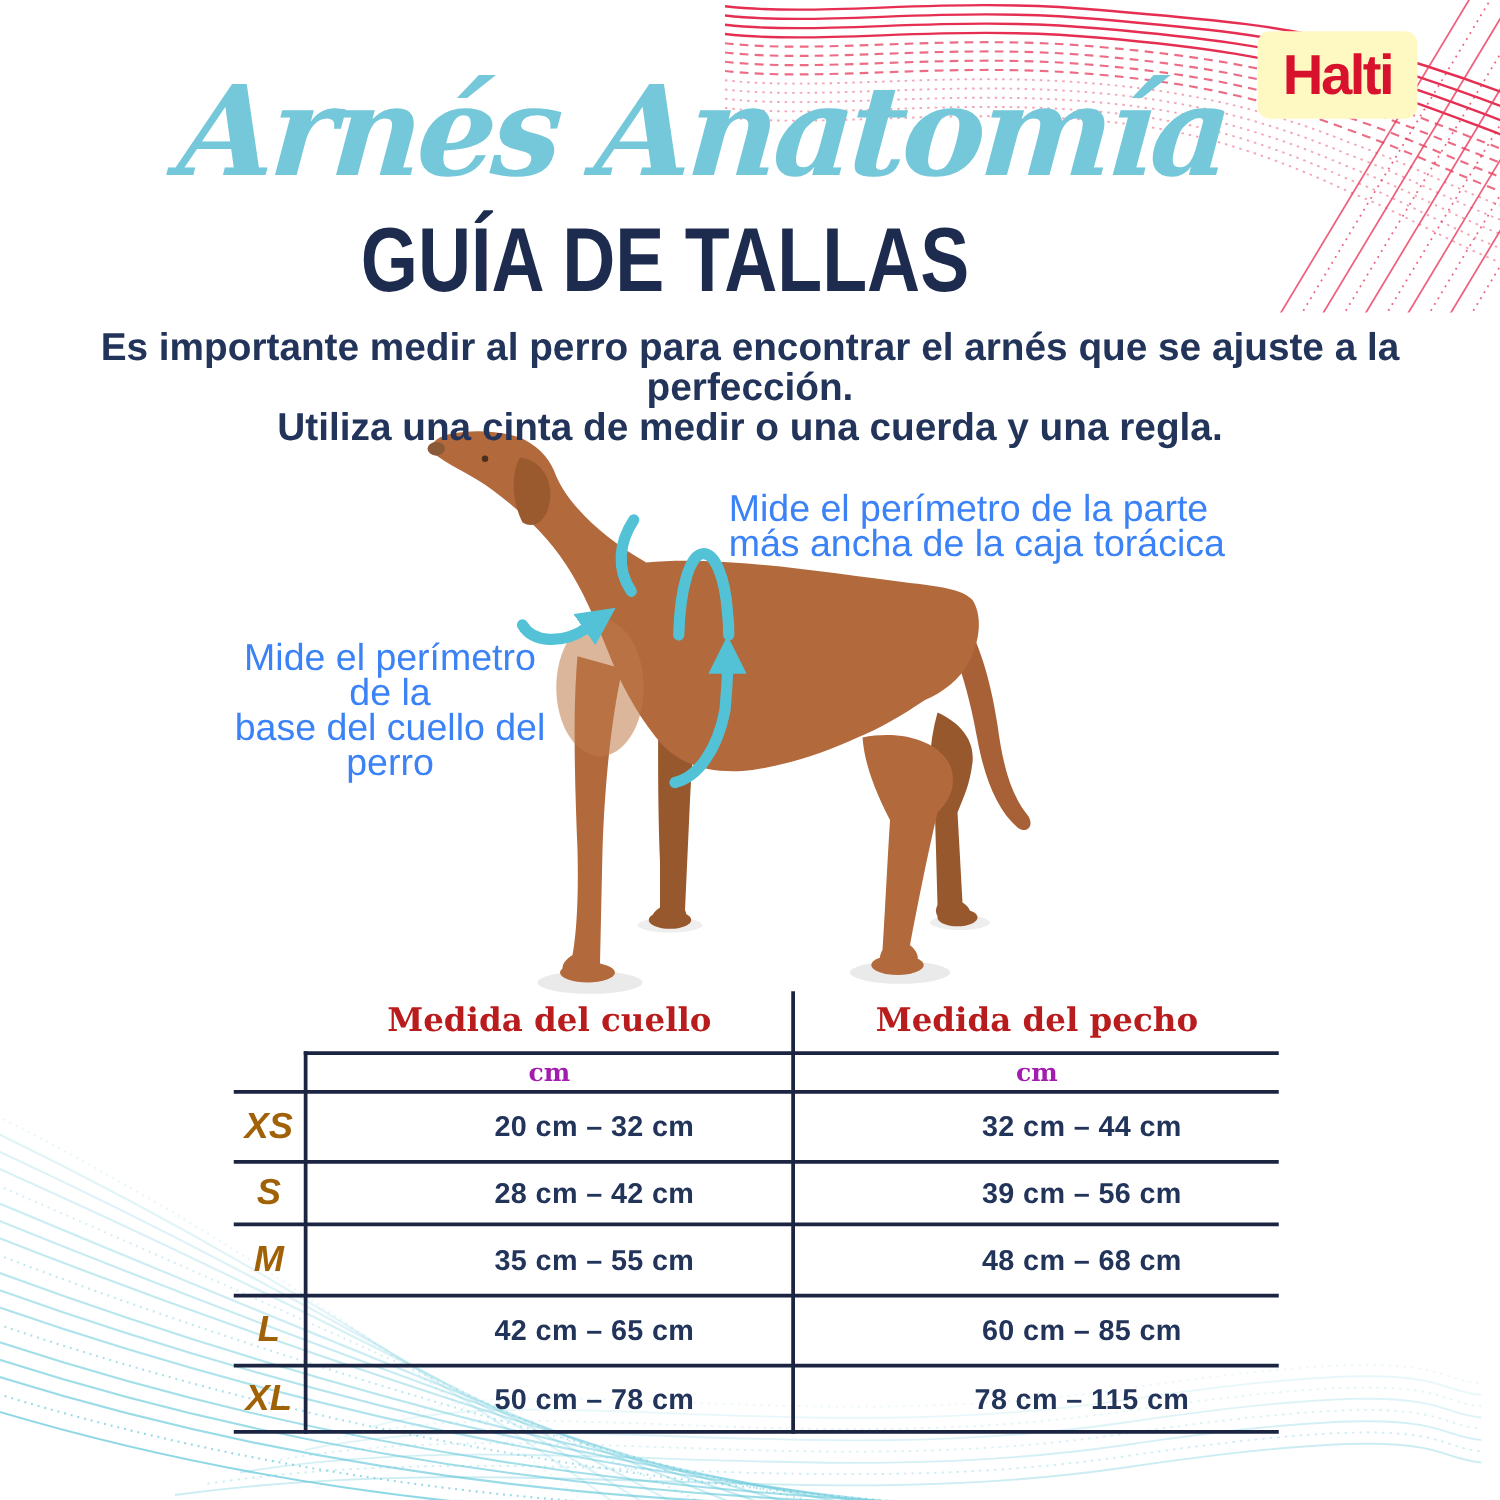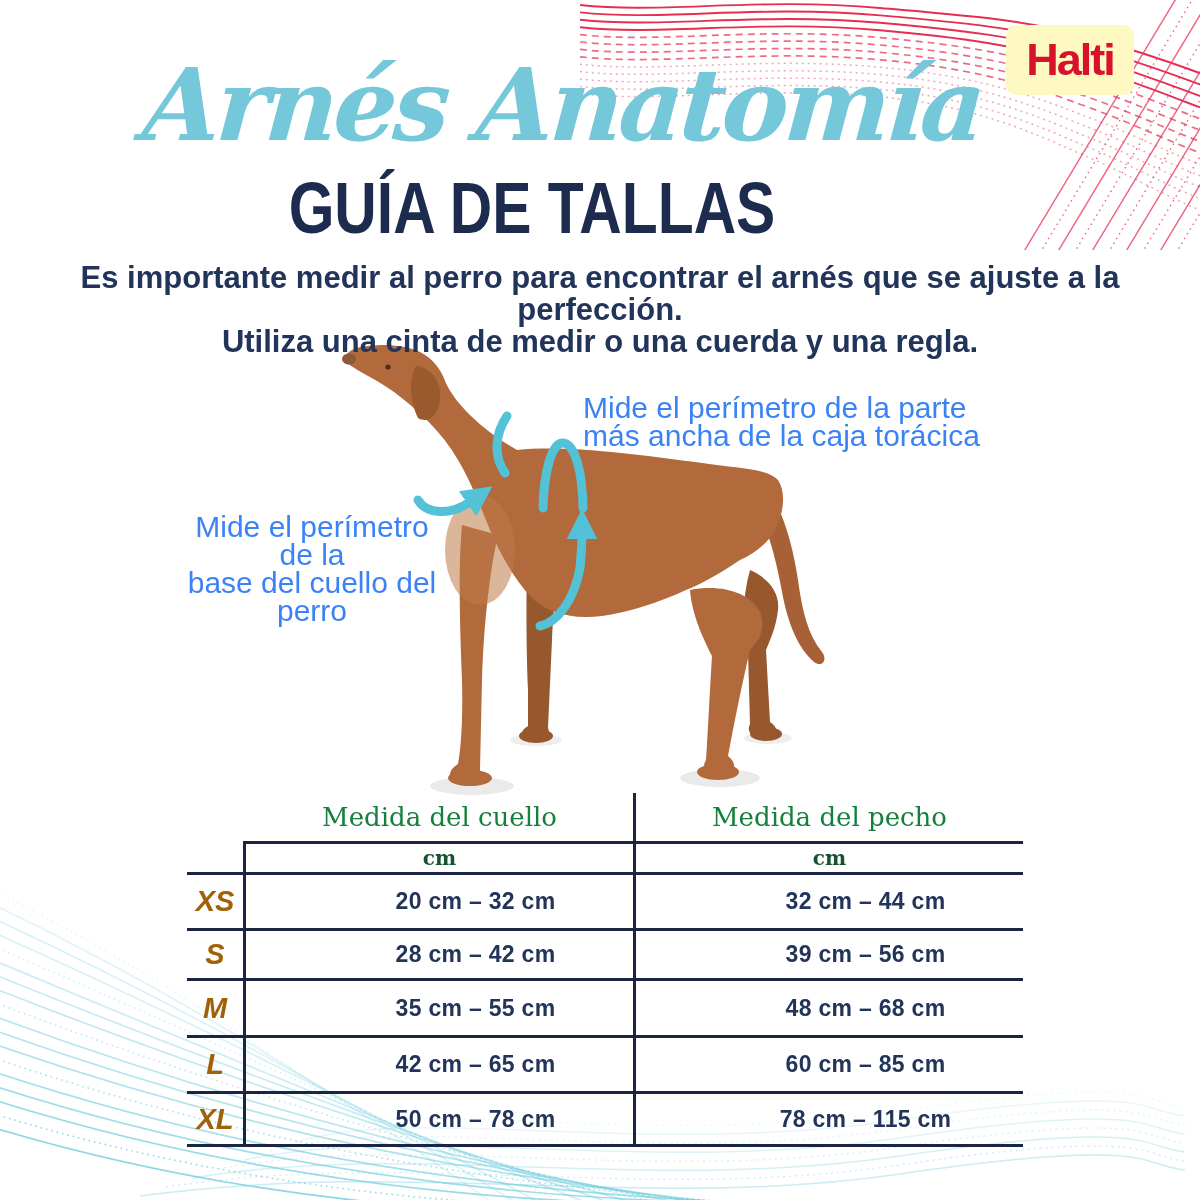--- a/index.html
+++ b/index.html
@@ -32,22 +32,22 @@
   #dog-wrap{left:330px;top:340px;width:580px;height:465px;z-index:1;}
 
   
   #top-waves{right:0;top:0;width:620px;height:250px;z-index:1;}
   #bottom-waves{left:0;top:870px;width:1200px;height:330px;z-index:0;}
 
   
   #size-table{left:185px;top:790px;width:838px;height:362px;z-index:2;}
   .tline{position:absolute;background:#1b2440;}
   .cell{position:absolute;display:flex;align-items:center;justify-content:center;}
-  .col-head{font-family:"DejaVu Serif",serif;font-weight:normal;font-size:26px;color:#15803d;text-align:right;}
-  .unit{font-family:"DejaVu Serif",serif;font-weight:bold;font-size:20px;color:#14532d;}
+  .col-head{font-family:"DejaVu Serif",serif;font-weight:bold;font-size:26px;color:#b91c1c;text-align:right;}
+  .unit{font-family:"DejaVu Serif",serif;font-weight:bold;font-size:20px;color:#a21caf;}
   .size-label{font-family:Liberation Sans, sans-serif;font-weight:bold;font-style:italic;
     font-size:29px;color:#a16207;}
   .range{font-weight:700;font-size:23px;letter-spacing:.3px;color:#22345a;margin-left:36px;}
 </style>
 </head>
 <body>
 
 <div id="page">
 
   <svg id="top-waves" class="abs" viewBox="0 0 620 250">

